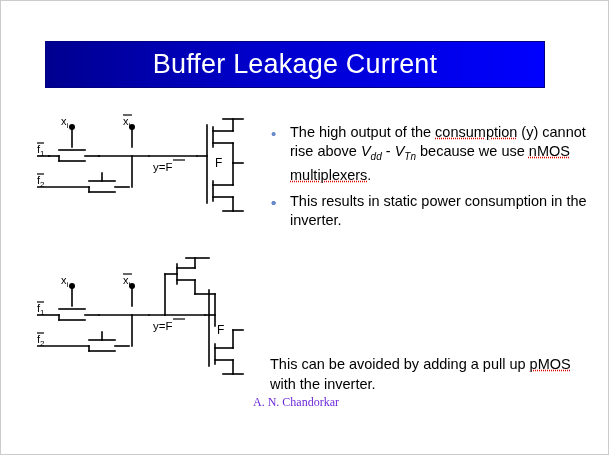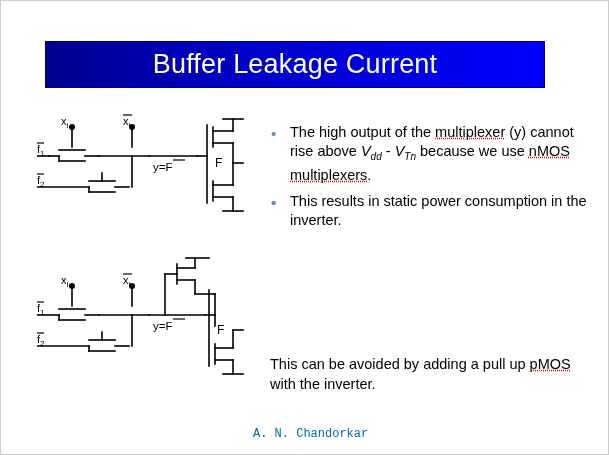--- a/index.html
+++ b/index.html
@@ -82,24 +82,24 @@
     left: 269px;
     top: 353px;
     width: 320px;
     font-size: 14.5px;
     line-height: 20px;
     color: #000000;
   }
   .credit {
     position: absolute;
     left: 252px;
-    top: 426px;
+    top: 394px;
     font-size: 12px;
-    color: #0369a1;
-    font-family: Liberation Mono, monospace;
+    color: #6d28d9;
+    font-family: Liberation Serif, serif;
   }
   
   .figure {
     position: absolute;
   }
   #figure-top { left: 36px; top: 112px; width: 210px; height: 112px; }
   #figure-bottom { left: 36px; top: 253px; width: 210px; height: 135px; }
   svg { display: block; }
 </style>
 </head>
@@ -239,21 +239,21 @@
         <line x1="136" y1="65" x2="148" y2="65" stroke="#000000" stroke-width="1.2"></line>
         <text x="180" y="80" font-size="12">F</text>
       </g>
     </svg>
   </div>
 
   <div class="bullets">
 
     <div class="bullet">
       <span class="dot">•</span>
-      <span>The high output of the <span class="spell-red">multiplexer</span> (y) cannot rise above <span class="italic">V</span><sub>dd</sub> - <span class="italic">V</span><sub>Tn</sub> because we use <span class="spell-red">nMOS multiplexers</span>.</span>
+      <span>The high output of the <span class="spell-red">consumption</span> (y) cannot rise above <span class="italic">V</span><sub>dd</sub> - <span class="italic">V</span><sub>Tn</sub> because we use <span class="spell-red">nMOS multiplexers</span>.</span>
     </div>
 
     <div class="bullet">
       <span class="dot">•</span>
     </div>
 
     <div class="bullet">
       <span class="dot">•</span>
       <span>This results in static power consumption in the inverter.</span>
     </div>

